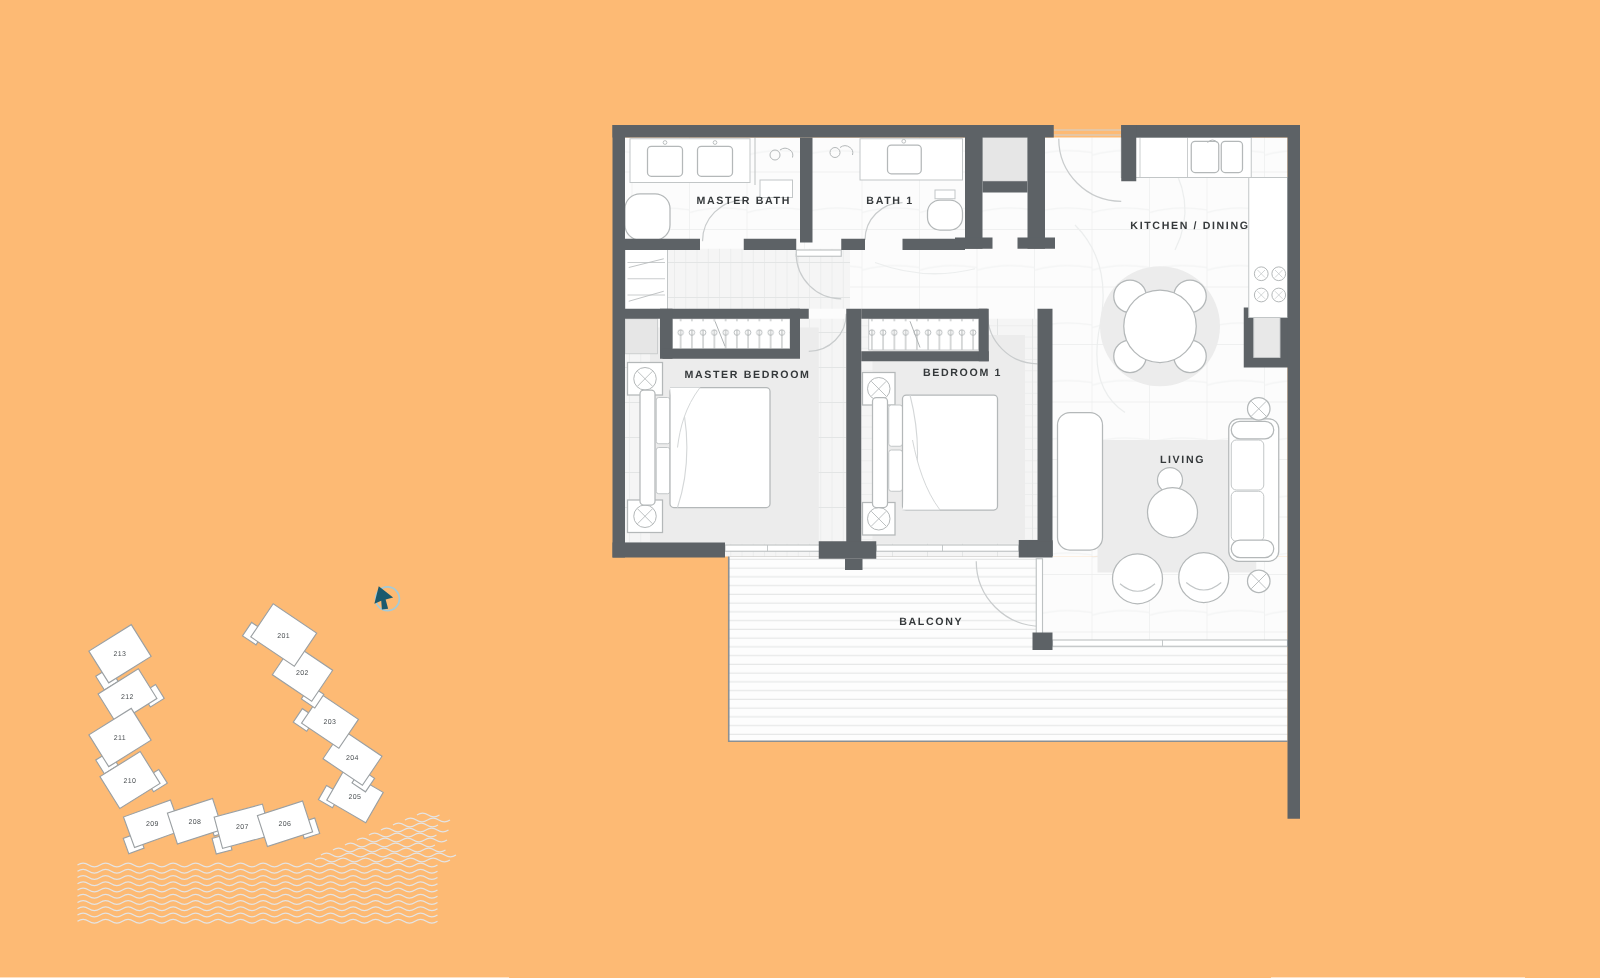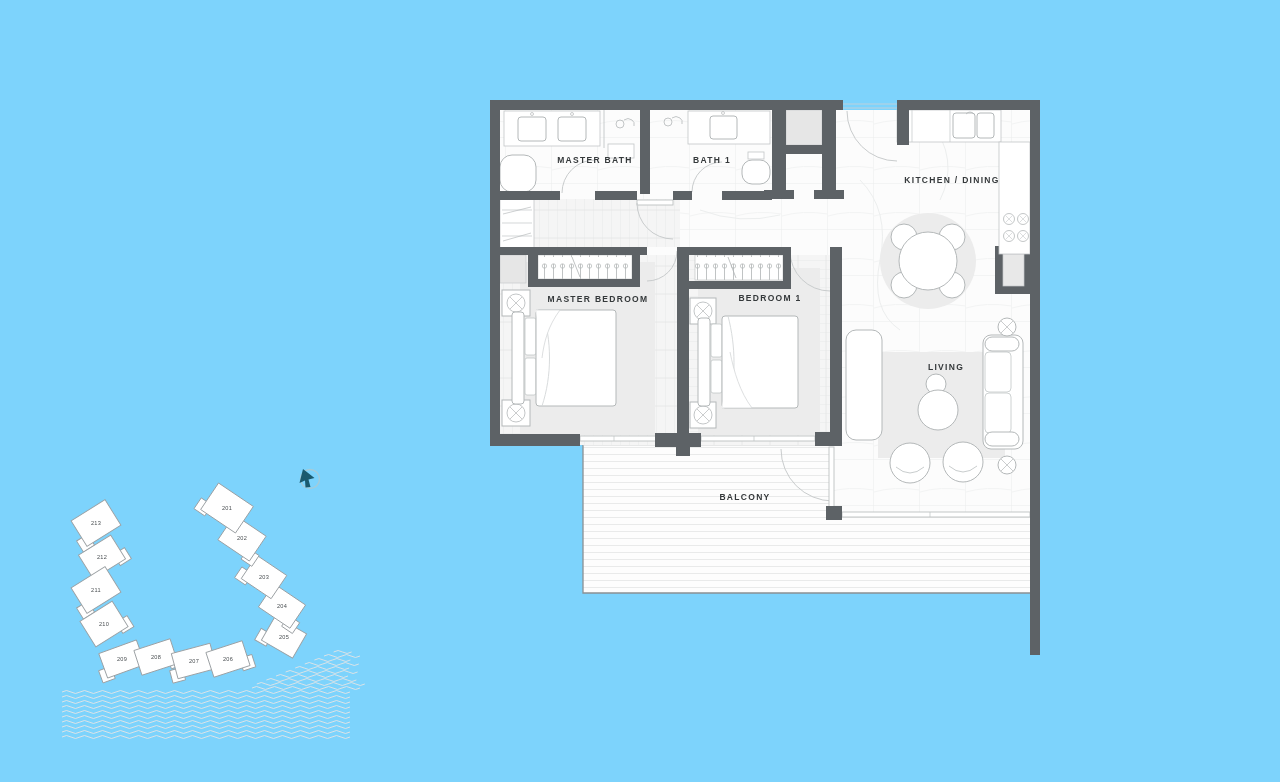--- a/index.html
+++ b/index.html
@@ -1,16 +1,16 @@
 <!DOCTYPE html>
 <html><head>
 <meta charset="utf-8">
 <style>
   html,body{margin:0;padding:0;background:#ffffff;}
-  #canvas{position:relative;width:1280px;height:782px;background:#7dd3fc;overflow:hidden;
+  #canvas{position:relative;width:1280px;height:782px;background:#fdba74;overflow:hidden;
           font-family:"Liberation Sans", sans-serif;}
   svg{position:absolute;left:0;top:0;}
   .wall{fill:#5d6266;}
   .fixture{fill:#ffffff;stroke:#b4b8b9;stroke-width:1;}
   .fixture-thin{fill:#ffffff;stroke:#c2c6c7;stroke-width:0.8;}
   .rug{fill:#ececec;}
   .arc{fill:none;stroke:#c9cccd;stroke-width:1;}
   .glass{fill:#ffffff;stroke:#bdc1c2;stroke-width:0.9;}
   .balcony-line{fill:none;stroke:#8b9093;stroke-width:1.3;}
   .room-label{font-family:"Liberation Sans",sans-serif;font-size:8.5px;font-weight:bold;

